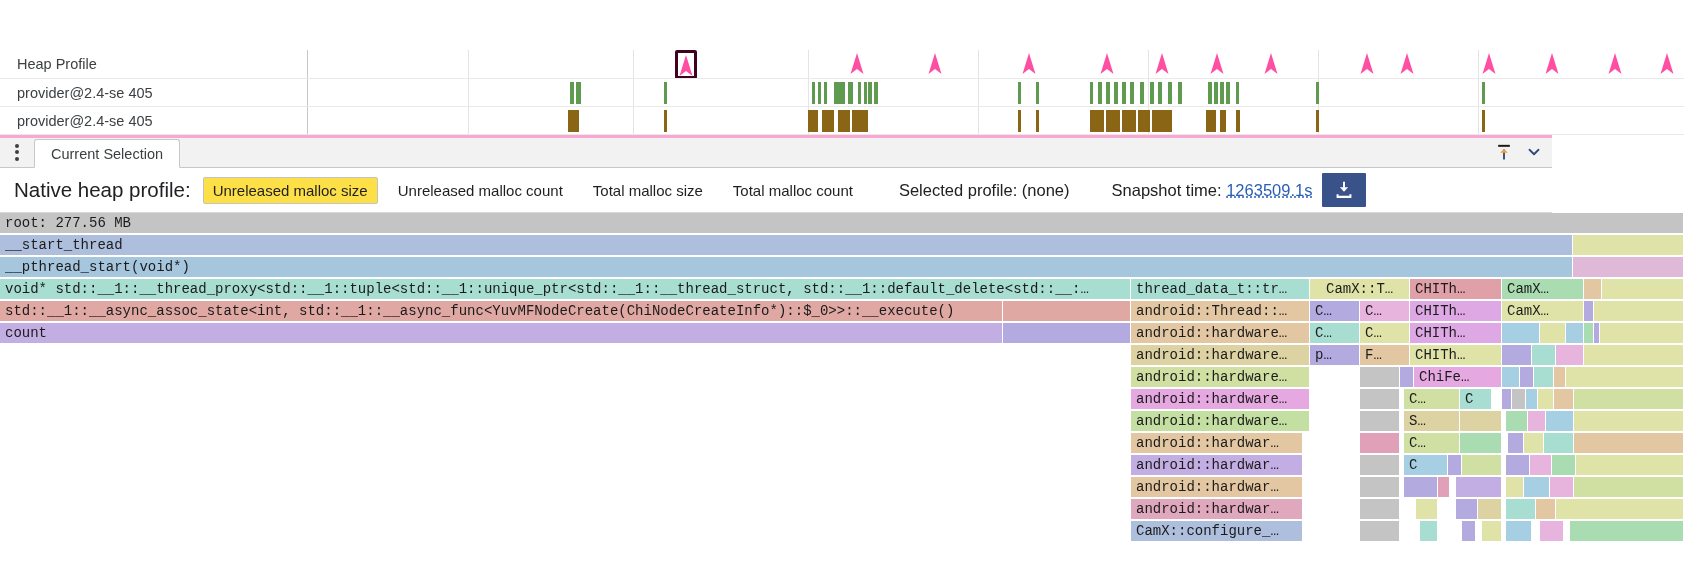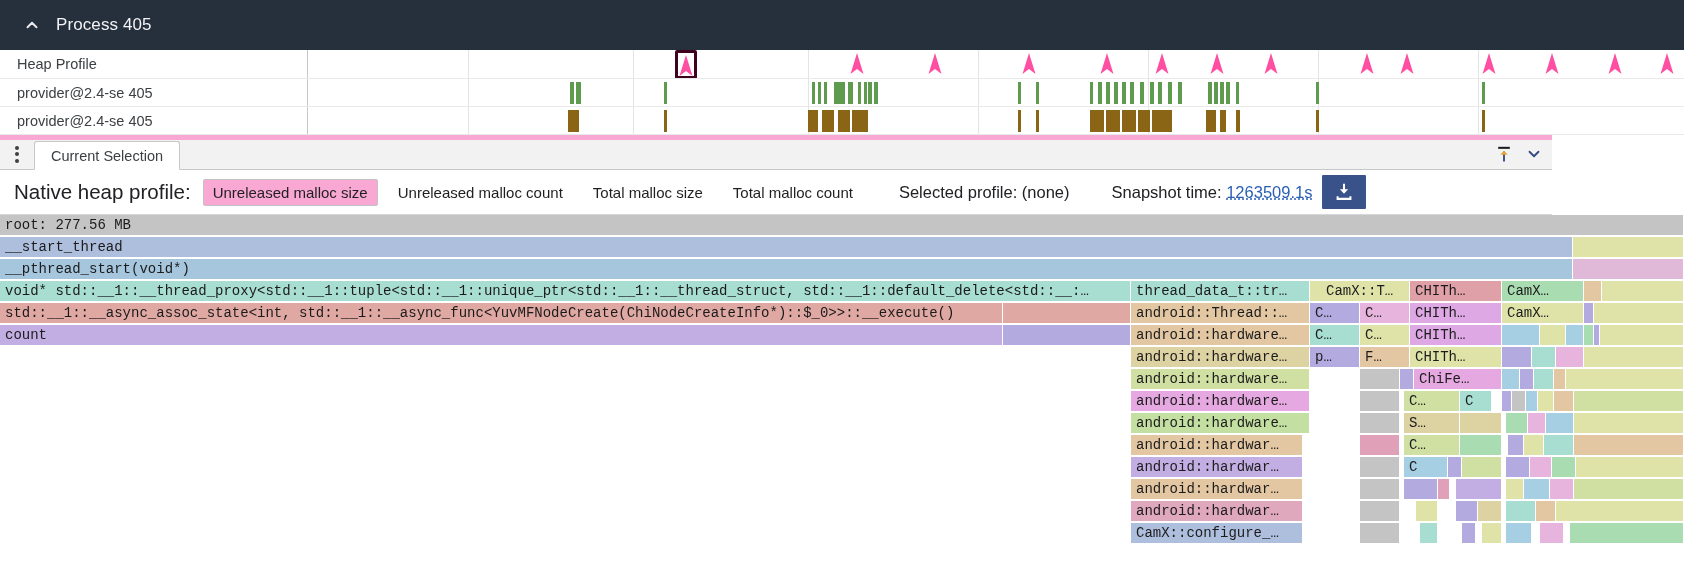--- a/index.html
+++ b/index.html
@@ -61,21 +61,21 @@
     background: #fff;
   }
   .hp-marker.selected svg { margin: 0 auto; }
 
   
   .tick { position: absolute; top: 3px; height: 22px; }
 
   
   .details {
     position: absolute; left: 0; top: 135px; width: 1552px; height: 438px;
-    background: #fff; border-top: 5px solid #f9a8d4;
+    background: #fff; border-top: 3px solid #f9a8d4;
   }
   .tabstrip {
     height: 30px; background: #f2f2f2; border-bottom: 1px solid #c7c7c7;
     display: flex; align-items: flex-end; position: relative;
   }
   .kebab {
     width: 34px; height: 30px; display: flex; flex-direction: column;
     align-items: center; justify-content: center; gap: 2.5px; cursor: pointer;
   }
   .kebab i { display:block; width: 4px; height: 4px; border-radius: 50%; background: #3c4043; }
@@ -96,21 +96,21 @@
     height: 45px; background: #fff; border-bottom: 1px solid #d8d8d8;
     display: flex; align-items: center; padding: 0 8px 0 14px; gap: 0px;
     white-space: nowrap;
   }
   .fg-title { font-size: 20.5px; color: #202124; margin-right: 12px; }
   .fg-modes { display: flex; align-items: center; gap: 0px; }
   .fg-mode {
     font-size: 15px; color: #1f1f1f; padding: 5px 10px; border-radius: 2px;
     margin-right: 10px; cursor: pointer;
   }
-  .fg-mode.active { background: #f9a8d4; border: 1px solid #c3c3c3; padding: 4px 9px; }
+  .fg-mode.active { background: #fde047; border: 1px solid #c3c3c3; padding: 4px 9px; }
   .fg-selfunc { font-size: 16.5px; color: #202124; margin-left: 26px; }
   .fg-snap { font-size: 16.5px; color: #202124; margin-left: 42px; }
   .fg-snap a { color: #2a5fb4; text-decoration: underline; text-decoration-style: dotted; }
   .fg-focus {
     margin-left: 18px; width: 206px; height: 26px;
     border: 1px solid #999; background: #fff; font-size: 14.5px;
     color: #202124; padding: 0 6px; font-family: "Liberation Sans", sans-serif;
   }
   .fg-focus::placeholder { color: #6b6b6b; }
   .dl-btn {
@@ -131,28 +131,20 @@
     color: #1b1b1b; white-space: nowrap; overflow: hidden;
     padding-left: 5px;
     border-right: 1px solid #ffffff;
   }
 </style>
 </head>
 <body>
 
 <div id="app">
 
-  <div class="proc-header">
-    <span class="chev">
-      <svg width="18" height="18" viewBox="0 0 24 24">
-          <path d="M6 15l6-6 6 6" fill="none" stroke="#e8eaed" stroke-width="2.6" stroke-linecap="round" stroke-linejoin="round"></path>
-        </svg>
-    </span>
-    <span class="title">Process 405</span>
-  </div>
 
   <div class="tracks">
 
     <div class="track-row">
       <div class="track-shell">
         <span class="track-title">Heap Profile</span>
       </div>
       <div class="track-canvas" id="tc-heap">
           <div class="vgrid" style="left: 160px;"></div>
           <div class="vgrid" style="left: 325px;"></div>

